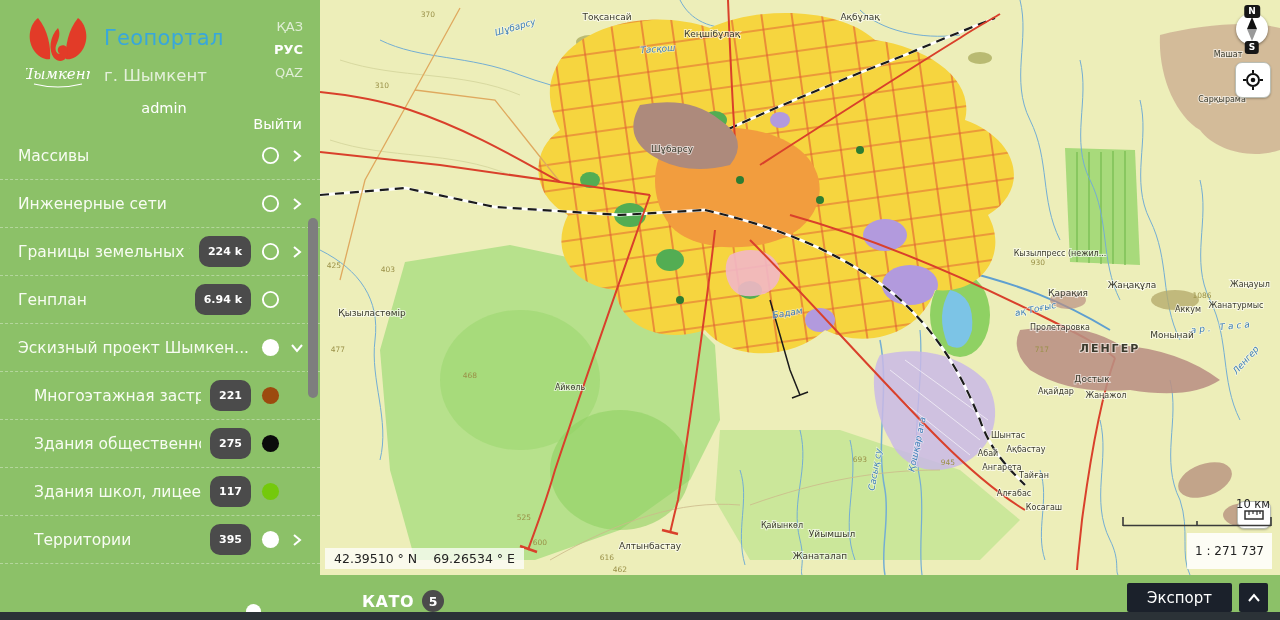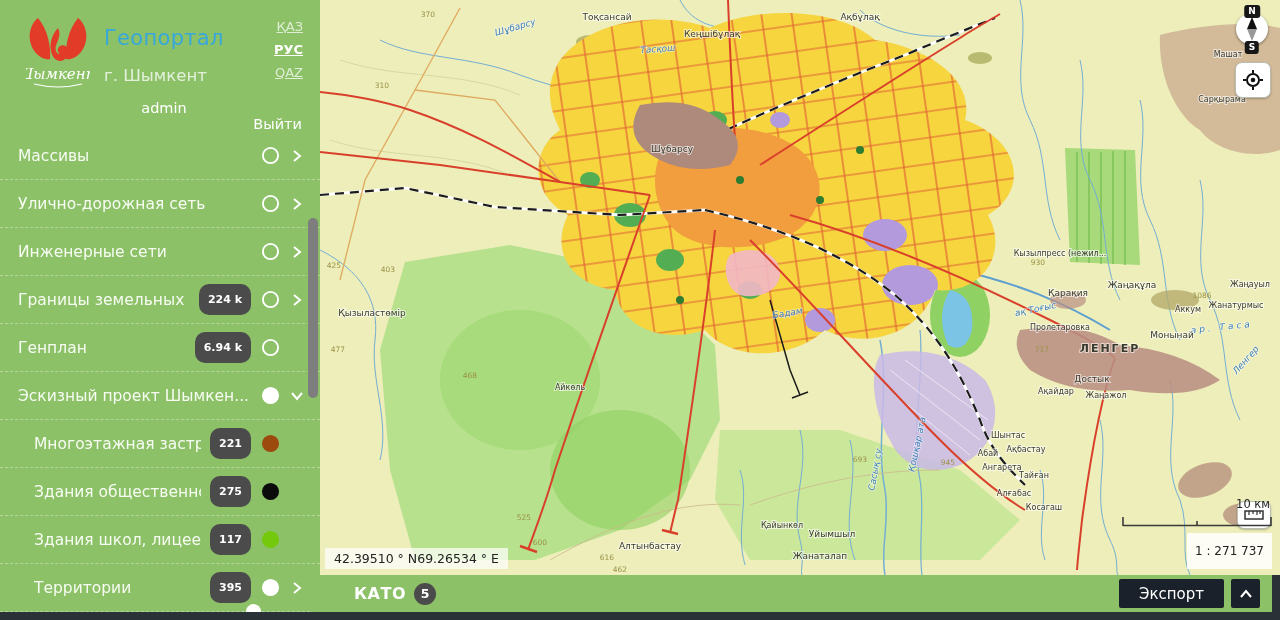--- a/index.html
+++ b/index.html
@@ -13,21 +13,21 @@
 
   
   .sidebar{position:absolute;left:0;top:0;width:320px;height:612px;
            background:var(--sidebar-green);overflow:hidden;color:#fff;}
   .sb-header{position:relative;display:flex;padding:16px 16px 4px 26px;}
   .logo{width:64px;height:76px;flex:none;}
   .brand{margin:10px 0 0 14px;}
   .brand-title{font-size:21px;font-weight:500;color:var(--accent-blue);letter-spacing:.3px;}
   .brand-sub{margin-top:16px;font-size:16.5px;color:rgba(236,244,229,.92);}
   .langs{position:absolute;right:17px;top:19px;text-align:right;}
-  .lang{font-size:13px;color:rgba(255,255,255,.72);margin-bottom:8px;cursor:pointer;text-decoration:underline;}
+  .lang{font-size:13px;color:rgba(255,255,255,.72);margin-bottom:8px;cursor:pointer;}
   .lang.active{color:#fff;font-weight:bold;}
   .user-row{display:flex;align-items:center;height:28px;padding:0 18px;margin-top:4px;flex-direction:column;}
   .user-name{margin-left:8px;font-size:14.5px;color:#fff;}
   .logout{margin-left:auto;font-size:14.5px;color:#fff;cursor:pointer;}
 
   .layer-list{margin-top:4px;}
   .row{display:flex;align-items:center;height:48px;padding:0 15px 0 18px;gap:9px;
        border-bottom:1px dashed rgba(255,255,255,.35);cursor:pointer;}
   .row.sub{padding-left:34px;}
   .lbl{flex:1;font-size:15.5px;color:#f7fcf2;white-space:nowrap;overflow:hidden;}
@@ -60,25 +60,25 @@
   .map-btn{position:absolute;background:#fff;border:1px solid #b9bdb4;border-radius:7px;
            display:flex;align-items:center;justify-content:center;cursor:pointer;
            box-shadow:0 1px 2px rgba(0,0,0,.25);}
   .locate-btn{right:9px;top:62px;width:36px;height:36px;}
   .ruler-btn{right:9px;bottom:46px;width:34px;height:28px;}
   .scalebox{position:absolute;right:8px;bottom:6px;width:150px;text-align:right;color:#222;}
   .scale-dist{font-size:11.5px;margin-bottom:1px;padding-right:2px;}
   .scale-ratio{display:inline-block;background:rgba(255,255,255,.85);padding:11px 8px;
                margin-top:2px;font-size:12px;}
   .coords{position:absolute;left:5px;bottom:6px;background:rgba(255,255,255,.72);
-          padding:3px 9px;font-size:12.5px;color:#222;display:flex;}
+          padding:3px 9px;font-size:12.5px;color:#222;display:flex;gap:16px;}
 
   
-  .bottom-bar{position:absolute;left:312px;top:575px;width:960px;height:37px;
-              background:var(--sidebar-green);display:flex;align-items:center;}
+  .bottom-bar{position:absolute;left:320px;top:575px;width:960px;height:37px;
+              background:var(--sidebar-green);display:flex;align-items:flex-end;}
   .kato{display:flex;align-items:center;gap:8px;margin-left:42px;cursor:pointer;}
   .kato-label{color:#fff;font-weight:bold;font-size:16px;letter-spacing:.5px;}
   .kato-count{width:22px;height:22px;border-radius:50%;background:var(--badge-bg);color:#fff;
               font-size:12.5px;font-weight:bold;display:flex;align-items:center;justify-content:center;}
   .bar-buttons{margin-left:auto;margin-right:12px;display:flex;gap:7px;}
   .btn{height:29px;padding:0 20px;background:var(--button-dark);color:#fff;font-size:15px;
        display:flex;align-items:center;justify-content:center;border-radius:2px;cursor:pointer;}
   .btn.sq{width:29px;padding:0;}
   .dark-strip{position:absolute;left:0;bottom:0;width:1280px;height:8px;background:var(--bottom-strip);}
 </style>
@@ -110,33 +110,20 @@
       <circle cx="8" cy="4.5" r="3.4" fill="#fff"></circle>
         <path d="M1.5,15 C1.5,10.5 14.5,10.5 14.5,15 Z" fill="#fff"></path>
     </svg>
     <span class="user-name">admin</span>
     <span class="logout">Выйти</span>
   </div>
 
   <div class="layer-list">
     <div class="row">
       <span class="lbl">Массивы</span>
-      <span class="tgl">
-        <svg width="19" height="19" viewBox="0 0 20 20">
-            <circle cx="10" cy="10" r="8" fill="none" stroke="#fff" stroke-width="2"></circle>
-          </svg>
-        </span>
-      <span class="chev">
-        <svg width="12" height="14" viewBox="0 0 12 14">
-            <polyline points="3,2 9,7 3,12" fill="none" stroke="#fff" stroke-width="2"></polyline>
-          </svg>
-        </span>
-    </div>
-    <div class="row">
-      <span class="lbl">Улично-дорожная сеть</span>
       <span class="tgl">
         <svg width="19" height="19" viewBox="0 0 20 20">
             <circle cx="10" cy="10" r="8" fill="none" stroke="#fff" stroke-width="2"></circle>
           </svg>
         </span>
       <span class="chev">
         <svg width="12" height="14" viewBox="0 0 12 14">
             <polyline points="3,2 9,7 3,12" fill="none" stroke="#fff" stroke-width="2"></polyline>
           </svg>
         </span>

